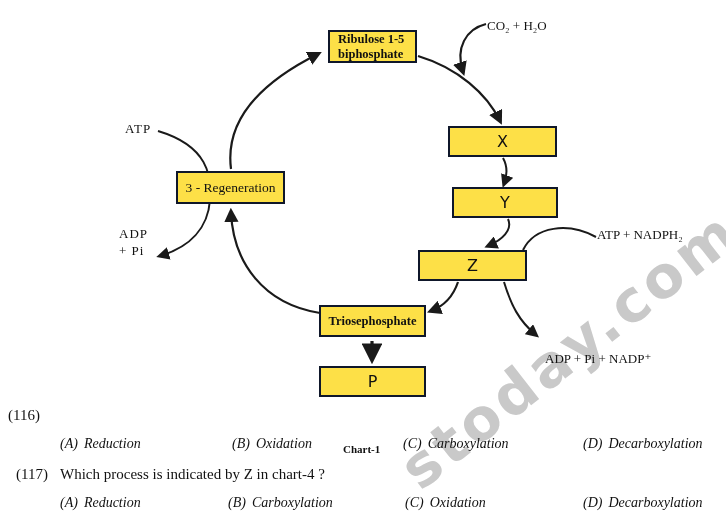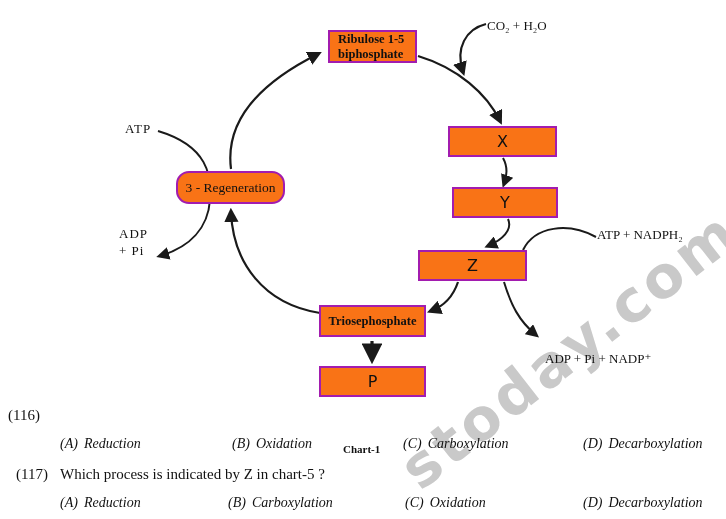--- a/index.html
+++ b/index.html
@@ -9,21 +9,21 @@
   }
   .watermark{
     position:absolute;left:408px;top:442px;z-index:1;
     font-family:"DejaVu Sans",sans-serif;font-weight:bold;font-size:58px;
     color:#c9c9c9;transform:rotate(-38deg);transform-origin:0 50%;
     letter-spacing:4px;white-space:nowrap;user-select:none;
   }
   .layer{position:absolute;left:0;top:0;z-index:2;}
   .node{
     position:absolute;z-index:3;box-sizing:border-box;
-    background:#f97316;border:2px solid #a21caf;
+    background:#fde047;border:2px solid #0f172a;
     display:flex;align-items:center;justify-content:center;
     color:#111111;text-align:center;
   }
   .node.small-bold{font-weight:bold;font-size:12.5px;line-height:1.15;}
   .node.letter{font-family:"DejaVu Sans",sans-serif;font-size:16px;font-weight:400;}
   .node.regen{font-size:13.5px;}
   .node.ribu{justify-content:flex-start;padding-left:8px;text-align:left;white-space:pre-line;}
   .lbl{position:absolute;z-index:3;font-size:13px;white-space:pre-line;line-height:1.3;}
   .caption{position:absolute;z-index:3;font-weight:bold;font-size:11px;margin-top:44px;}
   .qnum{position:absolute;z-index:3;font-size:15px;}
@@ -61,21 +61,21 @@
     </svg>
   </div>
 
   <div class="node ribu small-bold" style="left:328px;top:30px;width:89px;height:33px;">Ribulose 1-5
 biphosphate</div>
   <div class="node letter" style="left:448px;top:126px;width:109px;height:31px;">X</div>
   <div class="node letter" style="left:452px;top:187px;width:106px;height:31px;">Y</div>
   <div class="node letter" style="left:418px;top:250px;width:109px;height:31px;">Z</div>
   <div class="node small-bold" style="left:319px;top:305px;width:107px;height:32px;">Triosephosphate</div>
   <div class="node letter" style="left:319px;top:366px;width:107px;height:31px;">P</div>
-  <div class="node regen" style="left:176px;top:171px;width:109px;height:33px;border-radius:13px;">3 - Regeneration</div>
+  <div class="node regen" style="left:176px;top:171px;width:109px;height:33px;">3 - Regeneration</div>
 
   <div class="lbl" style="left:487px;top:18px;">CO₂ + H₂O</div>
   <div class="lbl" style="left:125px;top:121px;letter-spacing:1px;">ATP</div>
   <div class="lbl" style="left:119px;top:226px;letter-spacing:1px;">ADP
 + Pi</div>
   <div class="lbl" style="left:597px;top:227px;">ATP + NADPH₂</div>
   <div class="lbl" style="left:545px;top:332px;margin-top:19px;">ADP + Pi + NADP⁺</div>
 
   <div class="caption" style="left:343px;top:399px;">Chart-1</div>
 
@@ -87,21 +87,21 @@
     <span class="optlabel">(B)</span><span>Oxidation</span>
   </div>
   <div class="opt" style="left:403px;top:436px;">
     <span class="optlabel">(C)</span><span>Carboxylation</span>
   </div>
   <div class="opt" style="left:583px;top:436px;">
     <span class="optlabel">(D)</span><span>Decarboxylation</span>
   </div>
 
   <div class="qnum" style="left:8px;top:466px;margin-left:8px;">(117)</div>
-  <div class="qtext" style="left:60px;top:466px;">Which process is indicated by Z in chart-5 ?</div>
+  <div class="qtext" style="left:60px;top:466px;">Which process is indicated by Z in chart-4 ?</div>
   <div class="opt" style="left:60px;top:495px;">
     <span class="optlabel">(A)</span><span>Reduction</span>
   </div>
   <div class="opt" style="left:228px;top:495px;">
     <span class="optlabel">(B)</span><span>Carboxylation</span>
   </div>
   <div class="opt" style="left:405px;top:495px;">
     <span class="optlabel">(C)</span><span>Oxidation</span>
   </div>
   <div class="opt" style="left:583px;top:495px;">

